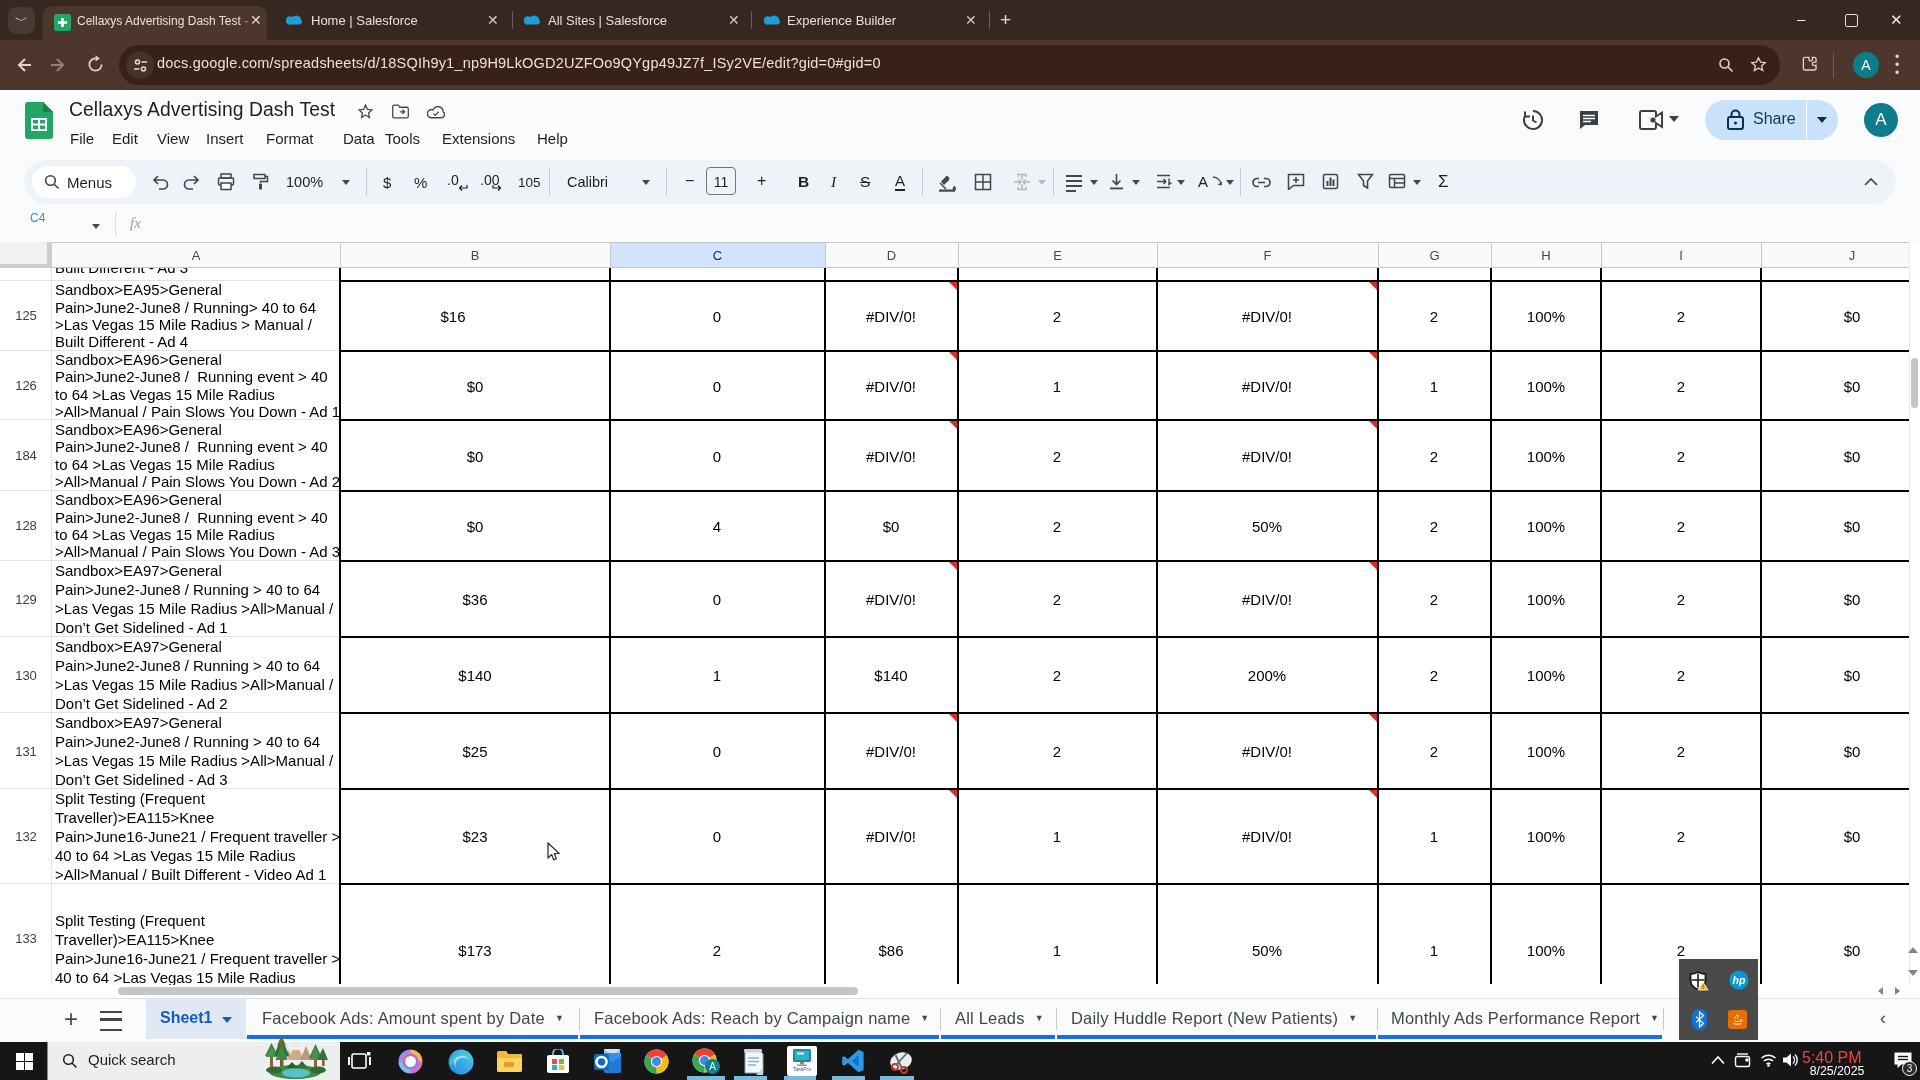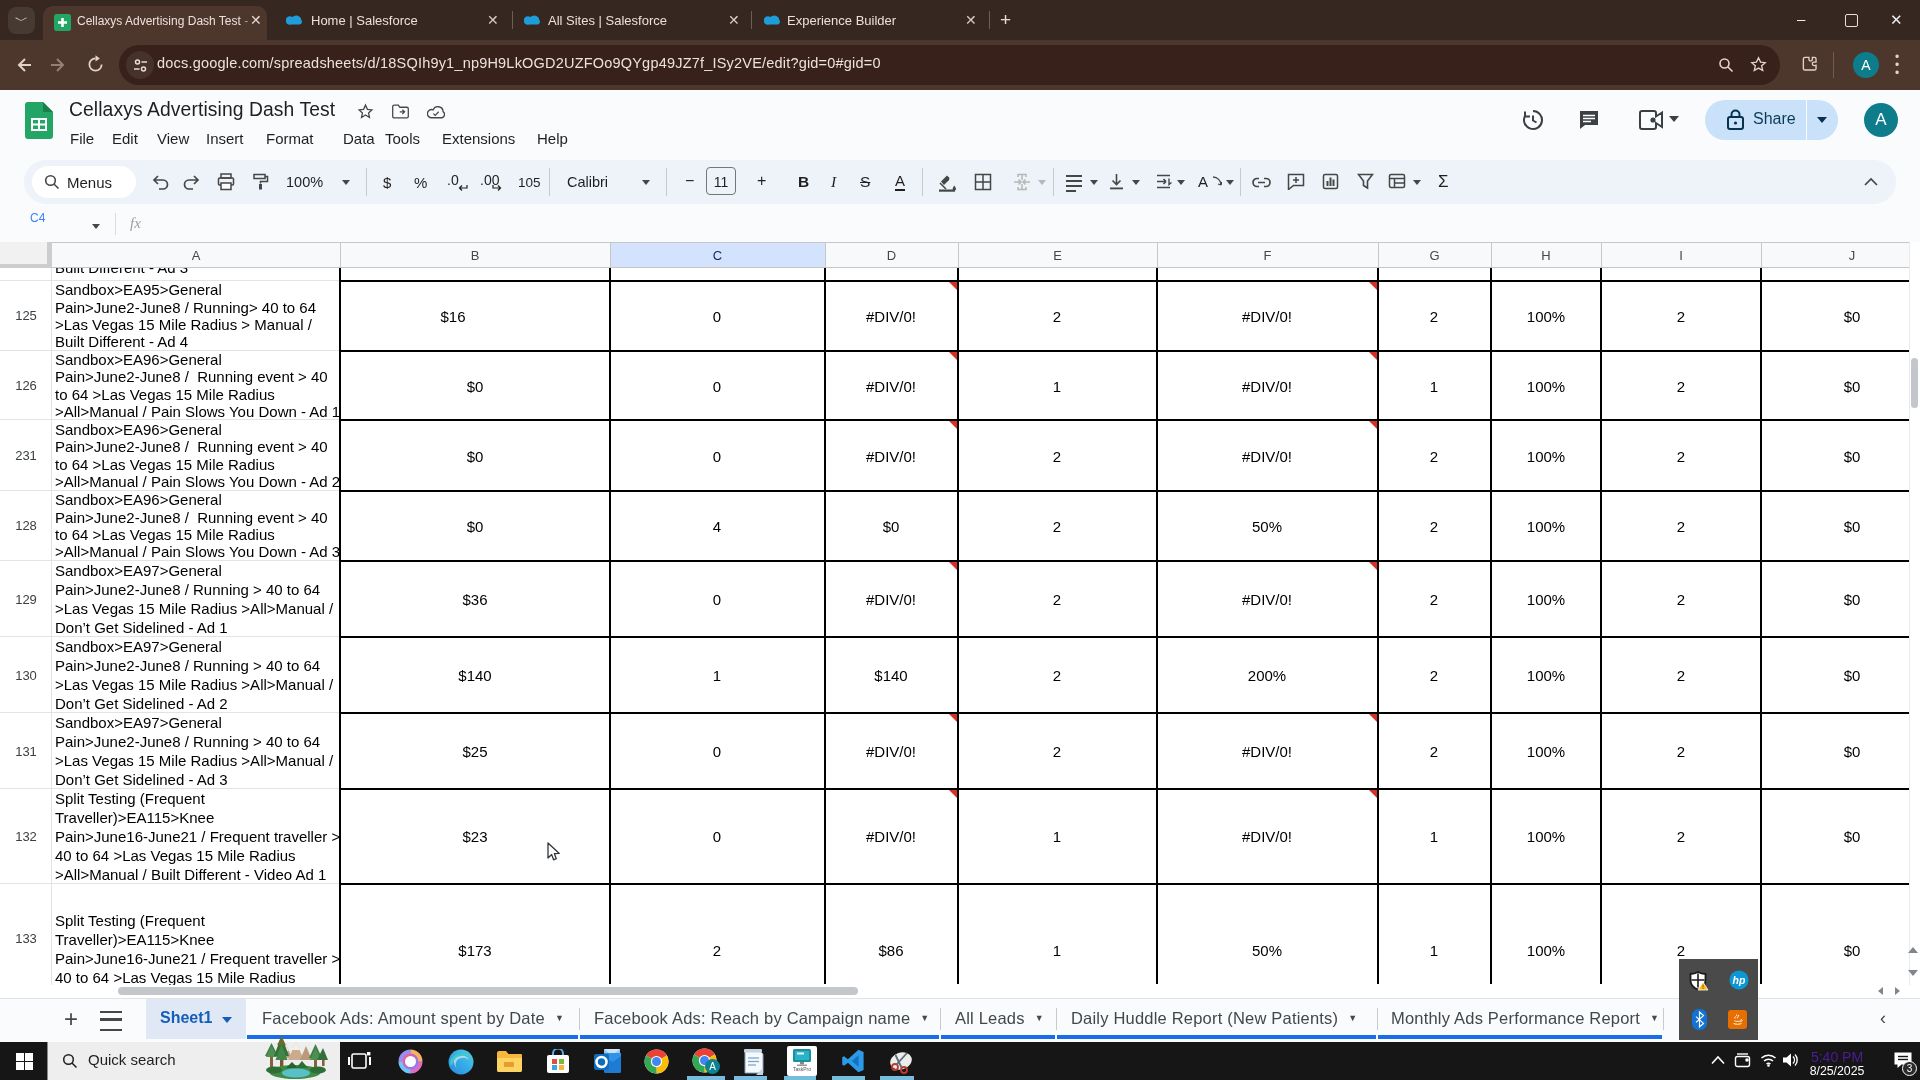--- a/index.html
+++ b/index.html
@@ -407,21 +407,21 @@
 <div class="redtri" style="left:949px;top:790px;"></div>
 <div class="redtri" style="left:1369px;top:282px;"></div>
 <div class="redtri" style="left:1369px;top:352px;"></div>
 <div class="redtri" style="left:1369px;top:421px;"></div>
 <div class="redtri" style="left:1369px;top:562px;"></div>
 <div class="redtri" style="left:1369px;top:714px;"></div>
 <div class="redtri" style="left:1369px;top:790px;"></div>
 
 <div class="cellval" style="left:26px;top:315px;font-size:13px;color:#3c4043;">125</div>
 <div class="cellval" style="left:26px;top:385px;font-size:13px;color:#3c4043;">126</div>
-<div class="cellval" style="left:26px;top:455px;font-size:13px;color:#3c4043;">231</div>
+<div class="cellval" style="left:26px;top:455px;font-size:13px;color:#3c4043;">184</div>
 <div class="cellval" style="left:26px;top:525px;font-size:13px;color:#3c4043;">128</div>
 <div class="cellval" style="left:26px;top:599px;font-size:13px;color:#3c4043;">129</div>
 <div class="cellval" style="left:26px;top:675px;font-size:13px;color:#3c4043;">130</div>
 <div class="cellval" style="left:26px;top:751px;font-size:13px;color:#3c4043;">131</div>
 <div class="cellval" style="left:26px;top:836px;font-size:13px;color:#3c4043;">132</div>
 <div class="cellval" style="left:26px;top:938px;font-size:13px;color:#3c4043;">133</div>
 
 <div class="abs" style="left:0;top:242px;width:1920px;height:26px;background:#f8f9fa;border-top:1px solid #c7c7c7;border-bottom:1px solid #c7c7c7;box-sizing:border-box;"></div>
 <div class="abs" style="left:0;top:242px;width:52px;height:26px;background:#f1f1f1;border-right:5px solid #cdcdcd;border-bottom:4px solid #cdcdcd;box-sizing:border-box;"></div>
 <div class="abs" style="left:610px;top:243px;width:215px;height:24px;background:#d3e3fd;"></div>
@@ -656,21 +656,21 @@
 <svg class="abs" style="left:1760px;top:1053px;" width="17" height="14" viewBox="0 0 17 14">
       <path d="M1.5 5 A10 10 0 0 1 15.5 5" stroke="#fff" stroke-width="1.5" fill="none"></path>
       <path d="M4 8 A6.5 6.5 0 0 1 13 8" stroke="#fff" stroke-width="1.5" fill="none"></path>
       <path d="M6.5 11 A3.5 3.5 0 0 1 10.5 11" stroke="#fff" stroke-width="1.5" fill="none"></path>
       <circle cx="8.5" cy="12.5" r="1.3" fill="#fff"></circle>
     </svg>
 <svg class="abs" style="left:1782px;top:1052px;" width="17" height="16" viewBox="0 0 17 16">
       <path d="M1 5.5 h3.5 L9 1.5 v13 L4.5 10.5 H1 Z" fill="#fff"></path>
       <path d="M11 4.5 a5 5 0 0 1 0 7 M13 2.5 a8 8 0 0 1 0 11" stroke="#fff" stroke-width="1.4" fill="none"></path>
     </svg>
-<div class="abs" style="left:1802px;top:1049px;width:70px;text-align:center;font-size:14px;color:#4c1d95;">5:40 PM</div>
+<div class="abs" style="left:1802px;top:1049px;width:70px;font-size:16px;color:#ef4444;">5:40 PM</div>
 <div class="abs" style="left:1802px;top:1064px;width:70px;text-align:center;font-size:12.3px;color:#fff;">8/25/2025</div>
 <svg class="abs" style="left:1893px;top:1051px;" width="20" height="19" viewBox="0 0 20 19">
       <path d="M1.5 1.5 h17 v12 h-10 l-4 3.5 v-3.5 h-3 Z" fill="#fff"></path>
       <line x1="5" y1="5.5" x2="15" y2="5.5" stroke="#161616" stroke-width="1.4"></line>
       <line x1="5" y1="8.5" x2="15" y2="8.5" stroke="#161616" stroke-width="1.4"></line>
     </svg>
 <div class="abs" style="left:1902px;top:1061px;width:15px;height:15px;border-radius:50%;background:#2b2b2b;border:1.4px solid #fff;color:#fff;font-size:10px;display:flex;align-items:center;justify-content:center;box-sizing:border-box;">3</div>
 </div>
 
 <div id="popup-holder">

